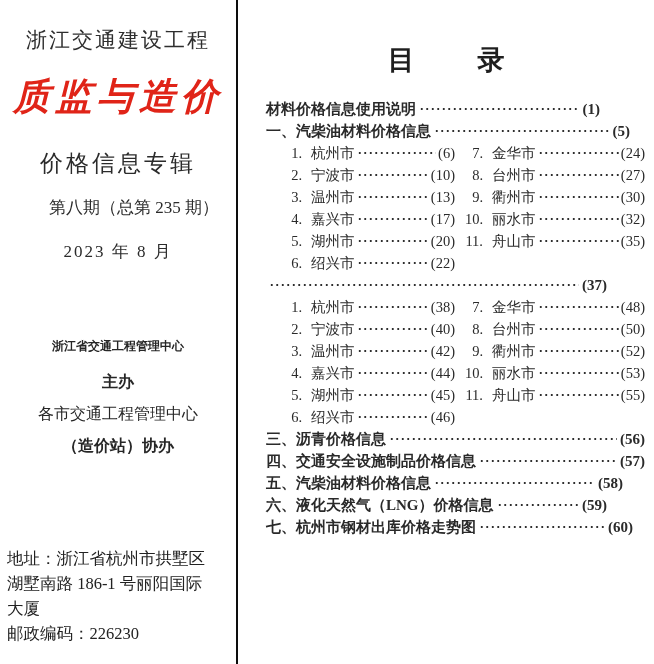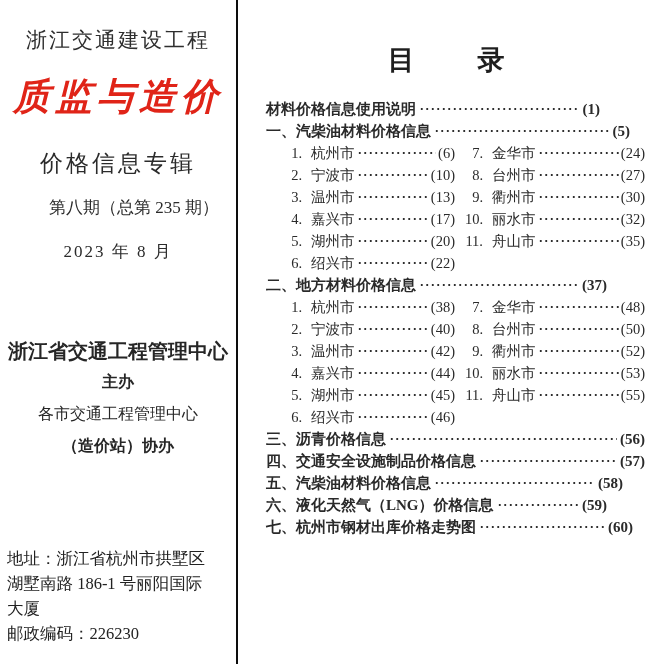--- a/index.html
+++ b/index.html
@@ -20,21 +20,21 @@
   .left-panel{position:absolute;left:0;top:0;width:236px;height:664px;}
   .left-panel .centered{position:absolute;left:0;width:100%;text-align:center;}
   .series-title{top:26px;font-size:21px;letter-spacing:2px;color:#2e2e2e;}
   .journal-title{
     top:72px;font-size:37px;font-weight:bold;letter-spacing:5px;
     font-style:italic;
   }
   .subtitle{top:148px;font-size:23px;letter-spacing:3px;color:#2b2b2b;}
   .issue{top:196px;font-size:17px;color:#2b2b2b;padding-left:16px;}
   .date{top:240px;font-size:17px;letter-spacing:2px;color:#2b2b2b;}
-  .org-1{top:338px;font-size:20px;font-weight:bold;}
+  .org-1{top:338px;font-size:12px;font-weight:bold;}
   .org-2{top:372px;font-size:16px;font-weight:bold;}
   .org-3{top:404px;font-size:16px;font-weight:normal;}
   .org-4{top:436px;font-size:16px;font-weight:bold;}
   .address-block{
     position:absolute;left:7px;right:6px;top:546px;
     font-size:16.5px;line-height:25px;text-align:left;color:#222;
   }
   
   .right-panel{position:absolute;left:238px;top:0;width:416px;height:664px;}
   .toc-title{
@@ -189,21 +189,20 @@
       <div class="city-cell">
         <span class="no">6.</span>
         <span>绍兴市</span>
         <span class="dots"></span>
         <span class="page">(22)</span>
       </div>
       <div class="city-cell right-col"></div>
     </div>
 
     <div class="toc-row bold row-sec2">
-      <span>二、地方材料价格信息</span>
       <span class="dots"></span>
       <span class="page">(37)</span>
     </div>
 
     <div class="city-grid">
       <div class="city-cell">
         <span class="no">1.</span>
         <span>杭州市</span>
         <span class="dots"></span>
         <span class="page">(38)</span>

